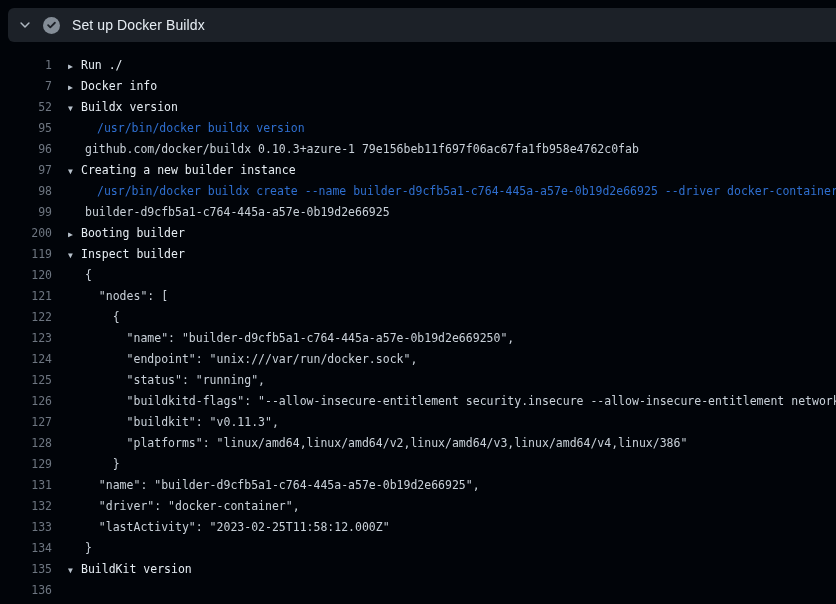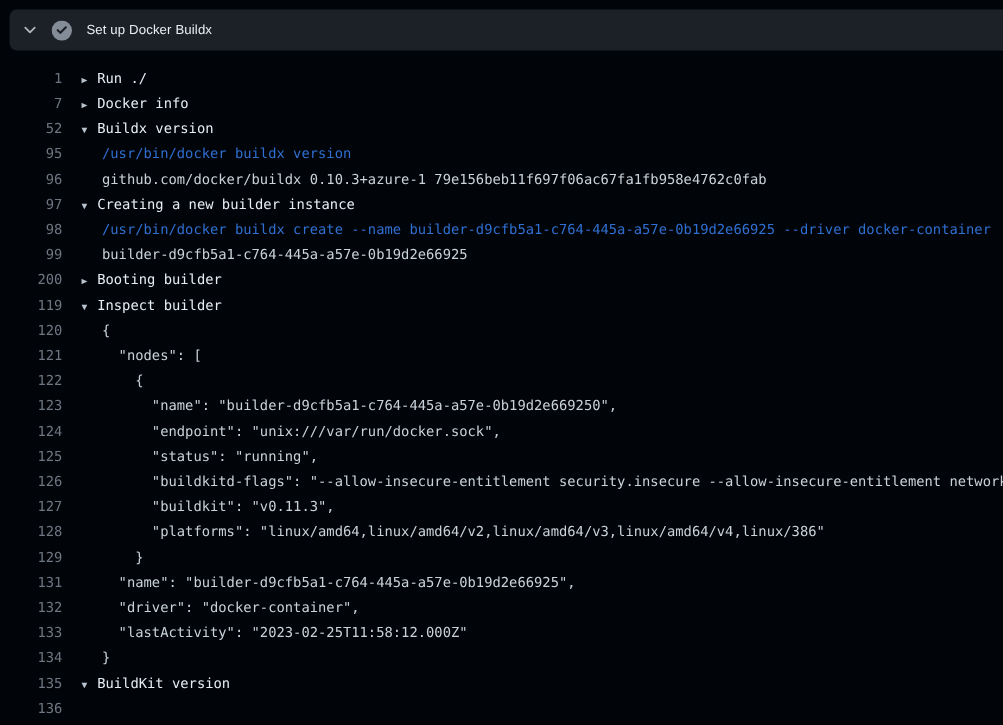--- a/index.html
+++ b/index.html
@@ -10,36 +10,36 @@
   }
   .step-header {
     position:absolute; left:8px; top:8px; right:0; height:34px;
     background:#1c2128; border-radius:6px 0 0 6px;
     display:flex; align-items:center; padding-left:9px; box-sizing:border-box;
     cursor:pointer;
   }
   .chev { width:16px; height:16px; display:flex; align-items:center; justify-content:center; }
   .check { margin-left:10px; width:17px; height:17px; display:flex; align-items:center; justify-content:center; }
   .step-title {
-    margin-left:12px; color:#e6edf3; font-size:11px; font-weight:500;
+    margin-left:12px; color:#e6edf3; font-size:14px; font-weight:500;
     font-family:"Liberation Sans", sans-serif; letter-spacing:0.1px;
   }
   .log {
     position:absolute; top:42px; left:0; right:0; bottom:0;
     padding-top:13px; overflow:hidden;
   }
   .row { display:flex; height:21px; line-height:21px; font-size:11.5px; white-space:pre; }
   .row .num { flex:0 0 52px; text-align:right; color:#6e7681; cursor:pointer; }
   .row .content { flex:1 1 auto; overflow:hidden; padding-left:16px; }
   .row.output .content, .row.command .content { padding-left:33px; }
   .row.group { cursor:pointer; }
   .arrow { display:inline-block; width:13px; font-size:8px; color:#b8c2cc; }
   .group .text { color:#e6edf3; }
   .output .text { color:#c9d1d9; }
-  .command .text { color:#2f6fd0; }
+  .command .text { color:#2f6fd0;margin-left:12px; }
 </style>
 </head>
 <body>
 
 <div class="step-header">
   <span class="chev">
     <svg width="14" height="14" viewBox="0 0 16 16">
       <path d="M3.5 5.8 8 10.3 12.5 5.8" stroke="#afb8c1" stroke-width="1.7" fill="none" stroke-linecap="round" stroke-linejoin="round"></path>
     </svg>
   </span>

